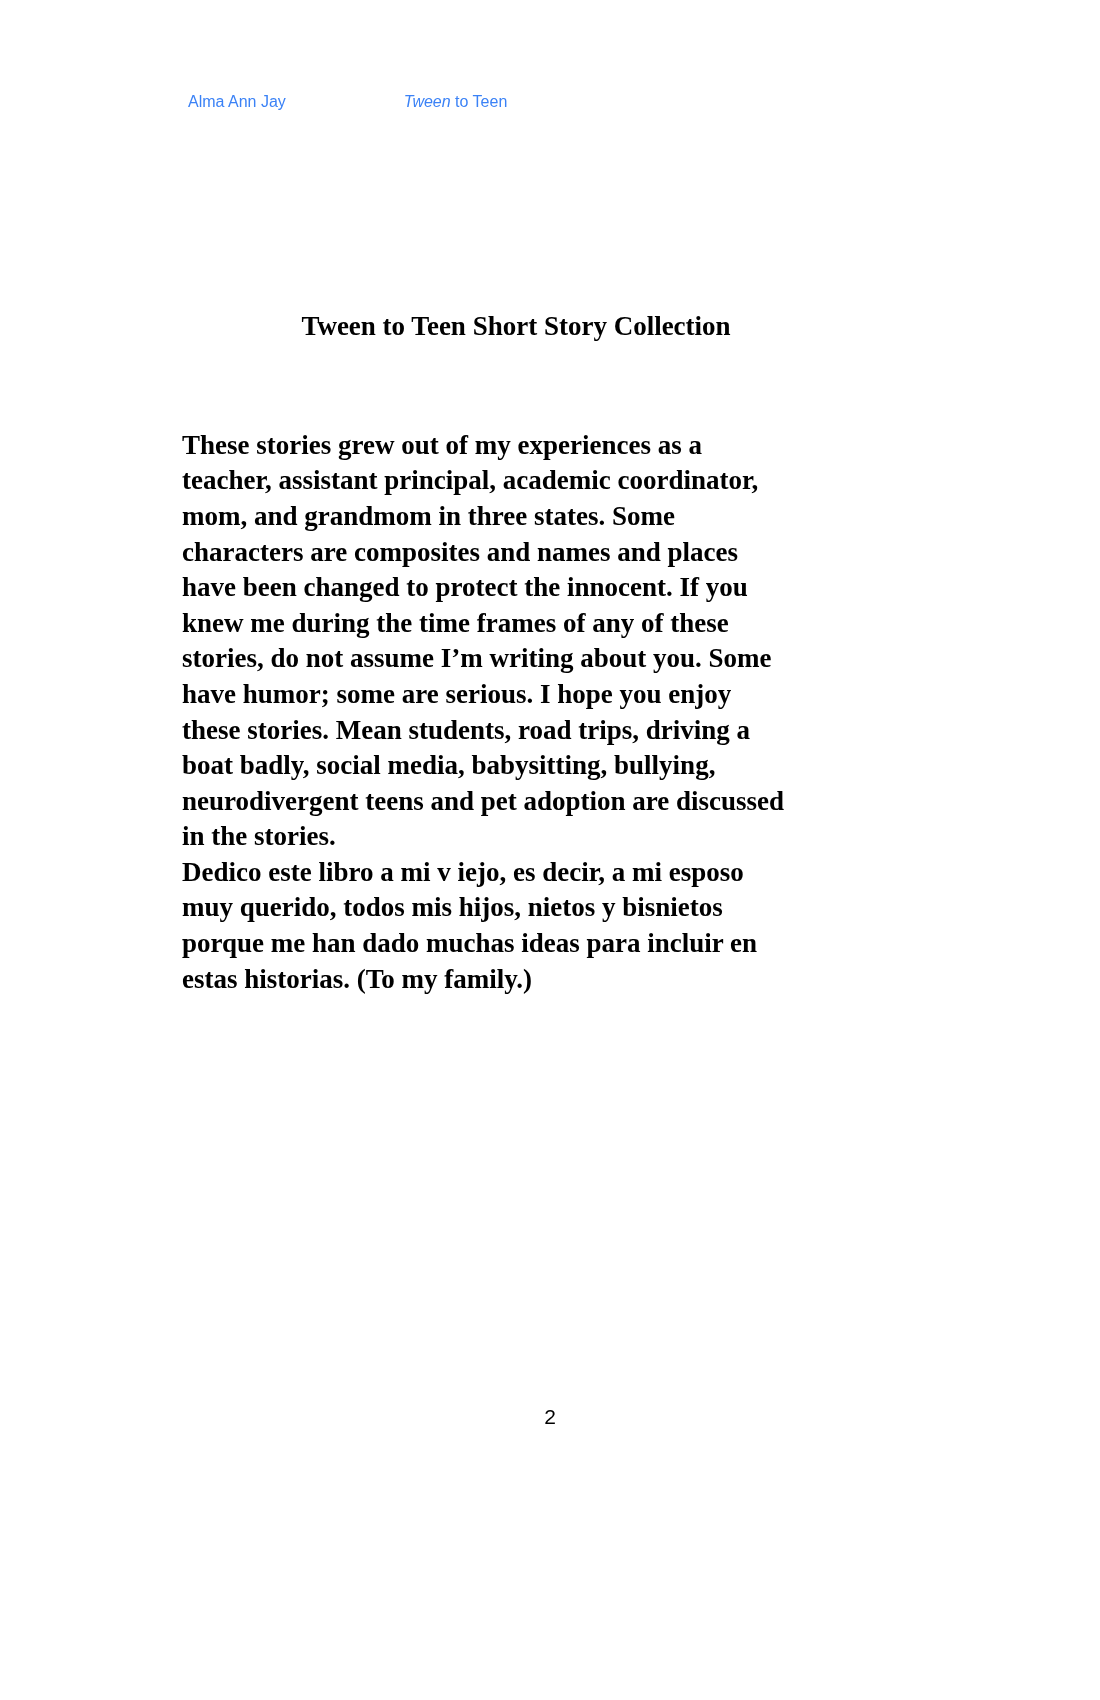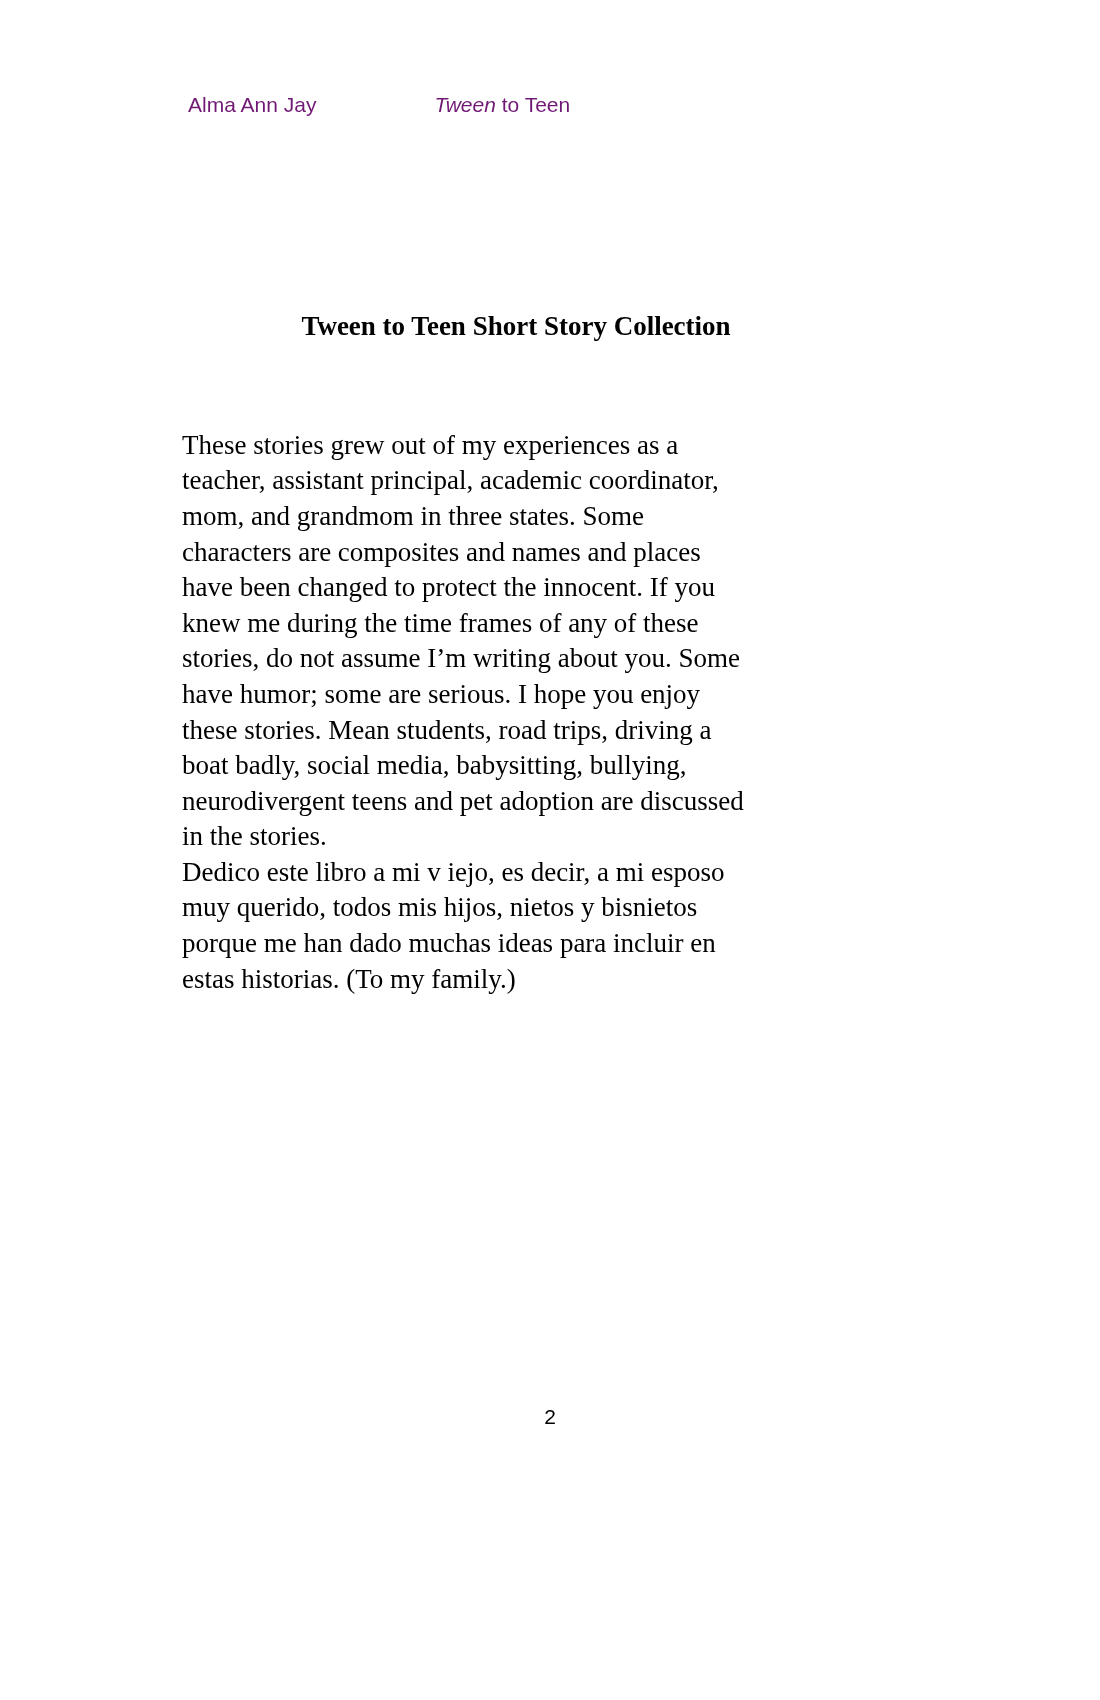--- a/index.html
+++ b/index.html
@@ -16,22 +16,22 @@
     box-sizing: border-box;
   }
 
   
   .running-header {
     position: absolute;
     left: 188px;
     top: 92px;
     width: 700px;
     font-family: "Liberation Sans", sans-serif;
-    font-size: 21px;
-    color: #701a75;
+    font-size: 16px;
+    color: #3b82f6;
     white-space: nowrap;
     line-height: 1.2;
   }
   .running-header .author {
     display: inline-block;
   }
   .running-header .booktitle {
     display: inline-block;
     margin-left: 118px;
   }
@@ -56,20 +56,21 @@
     margin: 0 0 4px 0;
     padding-left: 8px;
   }
 
   .para {
     font-size: 27px;
     line-height: 35.6px;
     margin: 0;
     text-align: left;
     white-space: pre-line;
+    font-weight: bold;
   }
 
   .para-first {
     margin-top: 84px;
   }
   .para-second {
   }
 
   
   .page-number {

